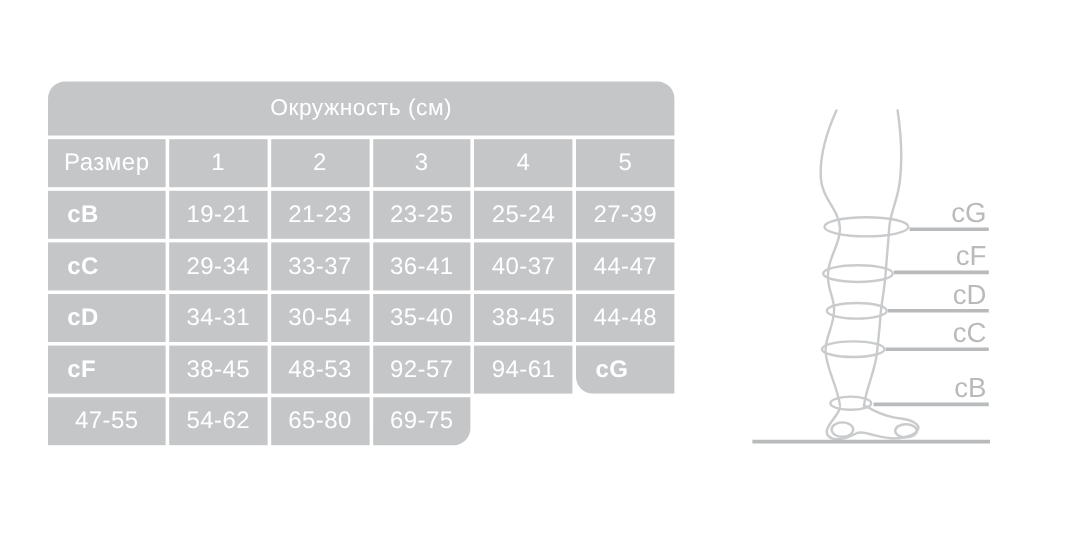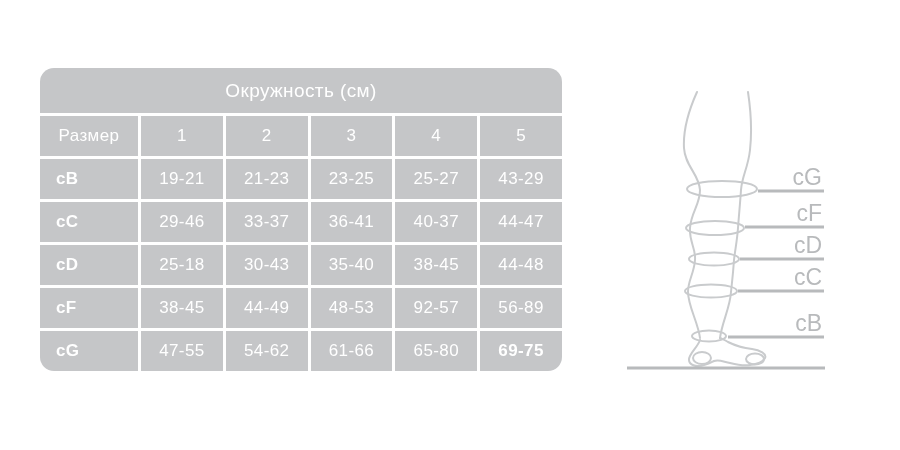--- a/index.html
+++ b/index.html
@@ -26,35 +26,35 @@
     grid-template-columns: 98px repeat(5, 1fr);
     grid-template-rows: 45px repeat(6, 40px);
     gap: 3px;
   }
   .cell {
     background: #c5c6c8;
     color: #ffffff;
     display: flex;
     align-items: center;
     justify-content: center;
-    font-size: 17px;
+    font-size: 20px;
     letter-spacing: 0.4px;
   }
   .banner {
     grid-column: 1 / -1;
     border-radius: 14px 14px 0 0;
     font-size: 19px;
   }
   .rowlabel {
     justify-content: flex-start;
     padding-left: 16px;
     font-weight: bold;
   }
   .corner-bl { border-radius: 0 0 0 14px; }
-  .corner-br { border-radius: 0 0 14px 0; font-weight: bold; }
+  .corner-br { border-radius: 0 0 14px 0; }
 
   
   .leg-diagram {
     position: absolute;
     left: 610px;
     top: 70px;
     width: 280px;
     height: 310px;
   }
   .leg-stroke {
@@ -86,48 +86,46 @@
     <div class="cell">1</div>
     <div class="cell">2</div>
     <div class="cell">3</div>
     <div class="cell">4</div>
     <div class="cell">5</div>
 
     <div class="cell rowlabel">cB</div>
     <div class="cell">19-21</div>
     <div class="cell">21-23</div>
     <div class="cell">23-25</div>
-    <div class="cell">25-27</div>
-    <div class="cell">43-29</div>
+    <div class="cell">25-24</div>
+    <div class="cell">27-39</div>
 
     <div class="cell rowlabel">cC</div>
-    <div class="cell">29-46</div>
+    <div class="cell">29-34</div>
     <div class="cell">33-37</div>
     <div class="cell">36-41</div>
     <div class="cell">40-37</div>
     <div class="cell">44-47</div>
 
     <div class="cell rowlabel">cD</div>
-    <div class="cell">25-18</div>
-    <div class="cell">30-43</div>
+    <div class="cell">34-31</div>
+    <div class="cell">30-54</div>
     <div class="cell">35-40</div>
     <div class="cell">38-45</div>
     <div class="cell">44-48</div>
 
     <div class="cell rowlabel">cF</div>
     <div class="cell">38-45</div>
-    <div class="cell">44-49</div>
     <div class="cell">48-53</div>
     <div class="cell">92-57</div>
-    <div class="cell">56-89</div>
+    <div class="cell">94-61</div>
 
     <div class="cell rowlabel corner-bl">cG</div>
     <div class="cell">47-55</div>
     <div class="cell">54-62</div>
-    <div class="cell">61-66</div>
     <div class="cell">65-80</div>
     <div class="cell corner-br">69-75</div>
   </div>
 
   <svg class="leg-diagram" viewBox="610 70 280 310">
 
     <path class="leg-stroke" d="M697,92 C688,112 683,130 684,148 C685,166 699,174 700,190
          C700,205 691,212 690,228 C689,242 696,248 695,260
          C694,274 688,280 688,292 C688,306 698,322 700,338"></path>
     <path class="leg-stroke" d="M748,92 C751,112 752,132 750,150 C748,168 742,176 741,190

